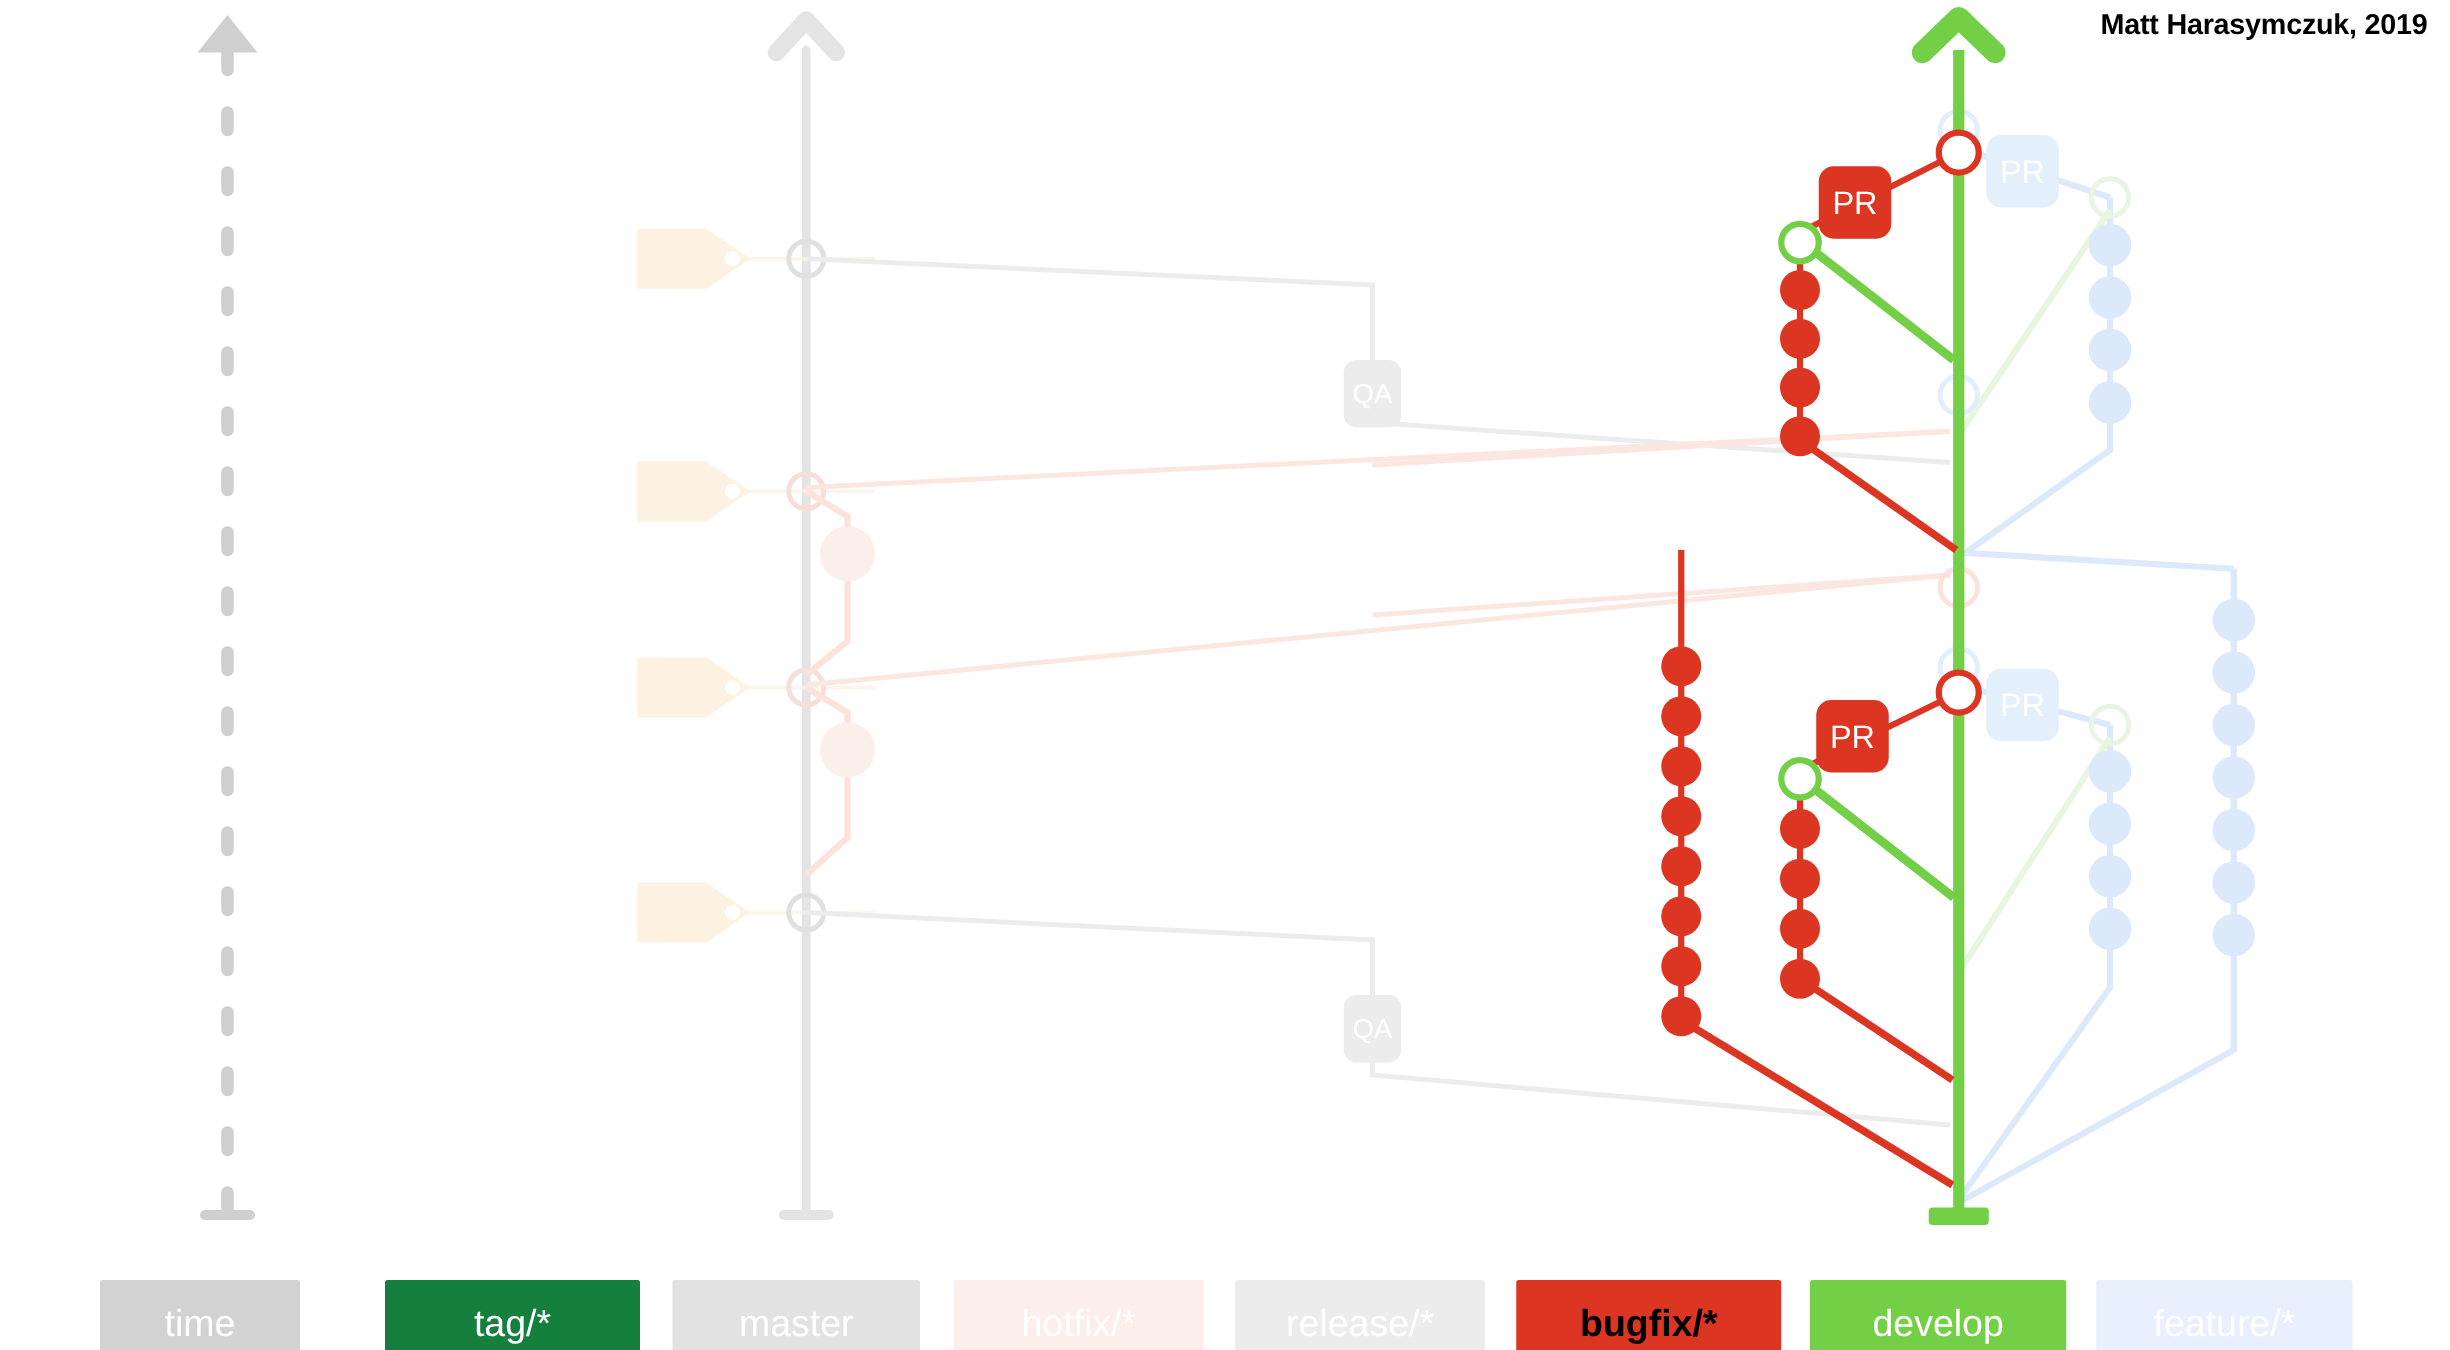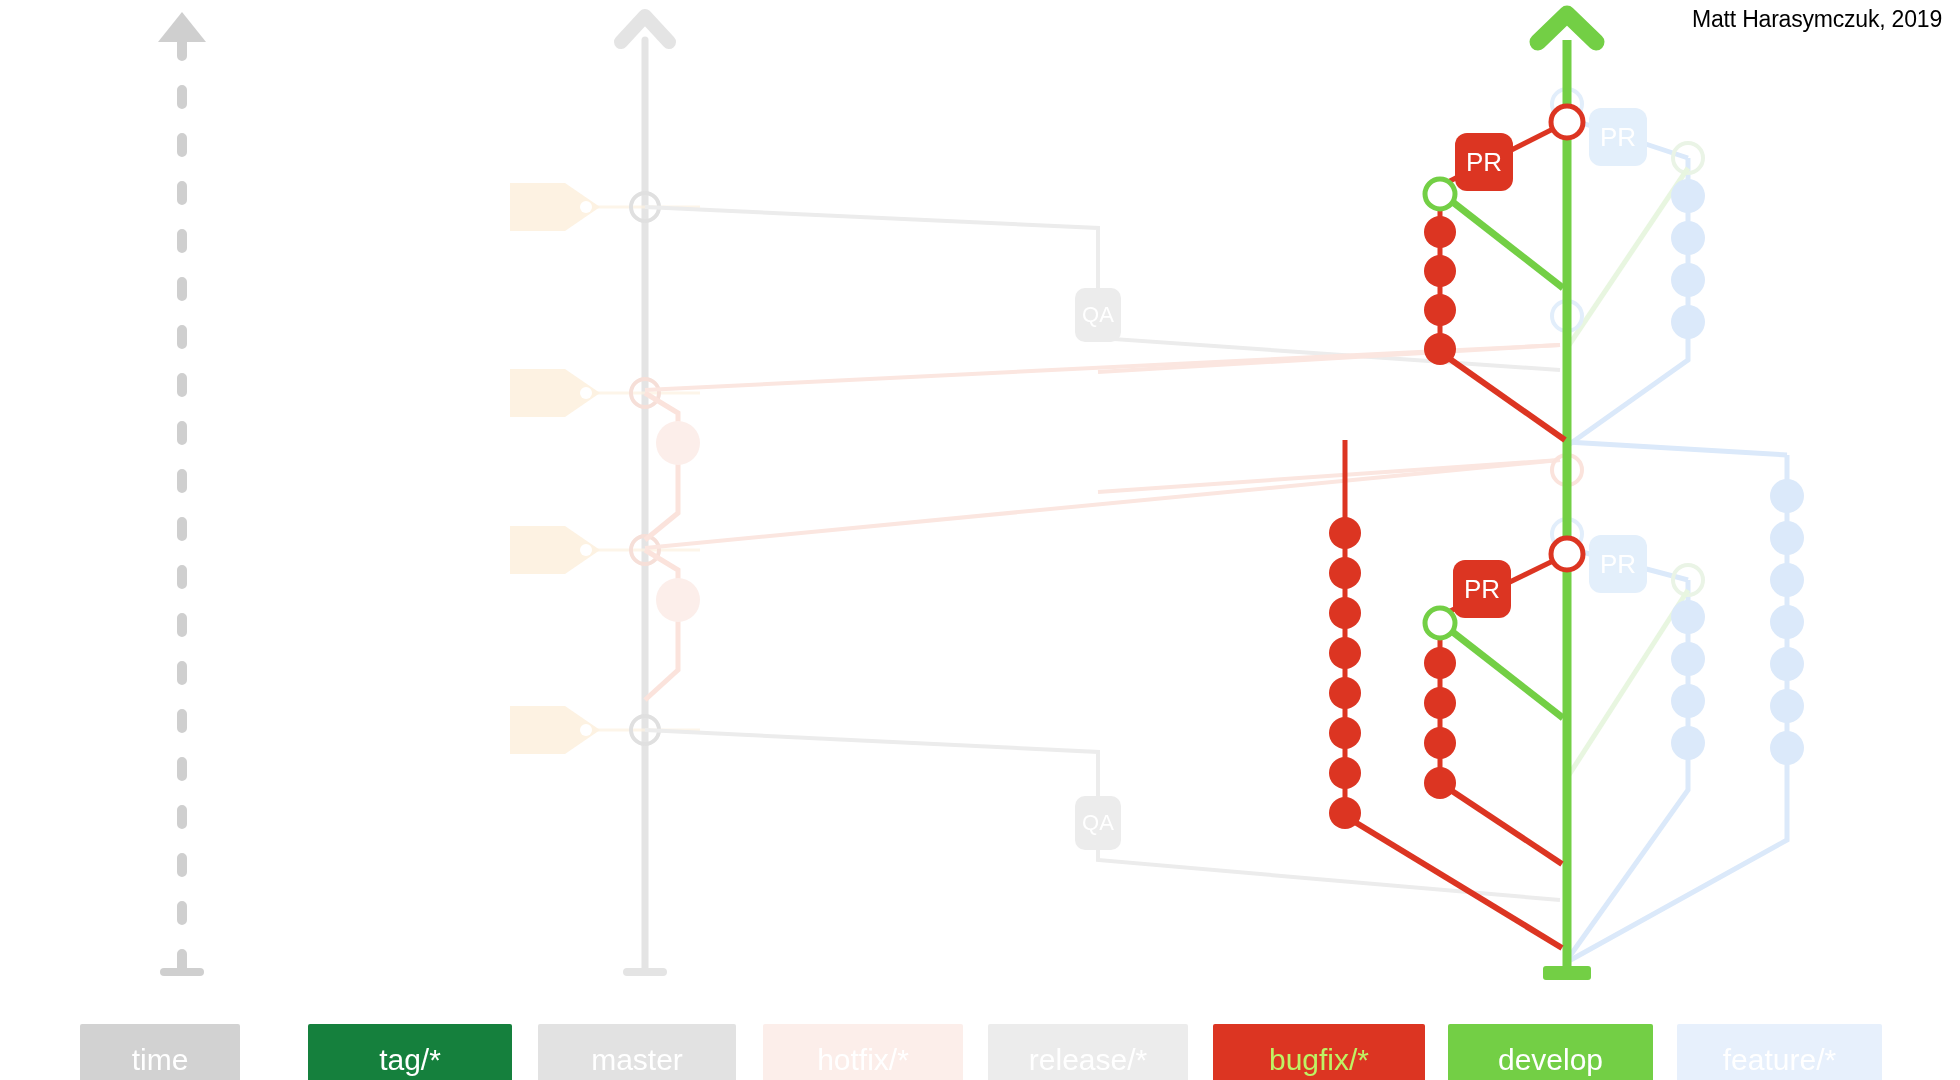--- a/index.html
+++ b/index.html
@@ -22,21 +22,21 @@
     top: 0;
     width: 1960px;
     height: 1080px;
   }
   
   .credit {
     position: absolute;
     right: 18px;
     top: 6px;
     font-size: 23px;
-    font-weight: normal;
+    font-weight: bold;
     color: #000000;
     letter-spacing: -0.2px;
     white-space: nowrap;
   }
   
   .legend {
     position: absolute;
     left: 0;
     top: 1012px;
     width: 1960px;
@@ -293,21 +293,21 @@
       <div class="legend-item" style="left: 538px; width: 198px; background: rgb(226, 226, 226); justify-content: center;">
         <span class="legend-label" style="color: rgb(255, 255, 255);">master</span>
       </div>
       <div class="legend-item" style="left: 763px; width: 200px; background: rgb(252, 238, 234);">
         <span class="legend-label" style="color: rgb(255, 255, 255);">hotfix/*</span>
       </div>
       <div class="legend-item" style="left: 988px; width: 200px; background: rgb(236, 236, 236);">
         <span class="legend-label" style="color: rgb(255, 255, 255);">release/*</span>
       </div>
       <div class="legend-item" style="left: 1213px; width: 212px; background: rgb(220, 53, 34);">
-        <span class="legend-label" style="color: #bef264;">bugfix/*</span>
+        <span class="legend-label" style="color: #000000; font-weight: bold;">bugfix/*</span>
       </div>
       <div class="legend-item" style="left: 1448px; width: 205px; background: rgb(115, 207, 69);">
         <span class="legend-label" style="color: rgb(255, 255, 255); text-align: right;">develop</span>
       </div>
       <div class="legend-item" style="left: 1677px; width: 205px; background: rgb(231, 240, 252);">
         <span class="legend-label" style="color: rgb(255, 255, 255);">feature/*</span>
       </div>
     </div>
 
 </div>

